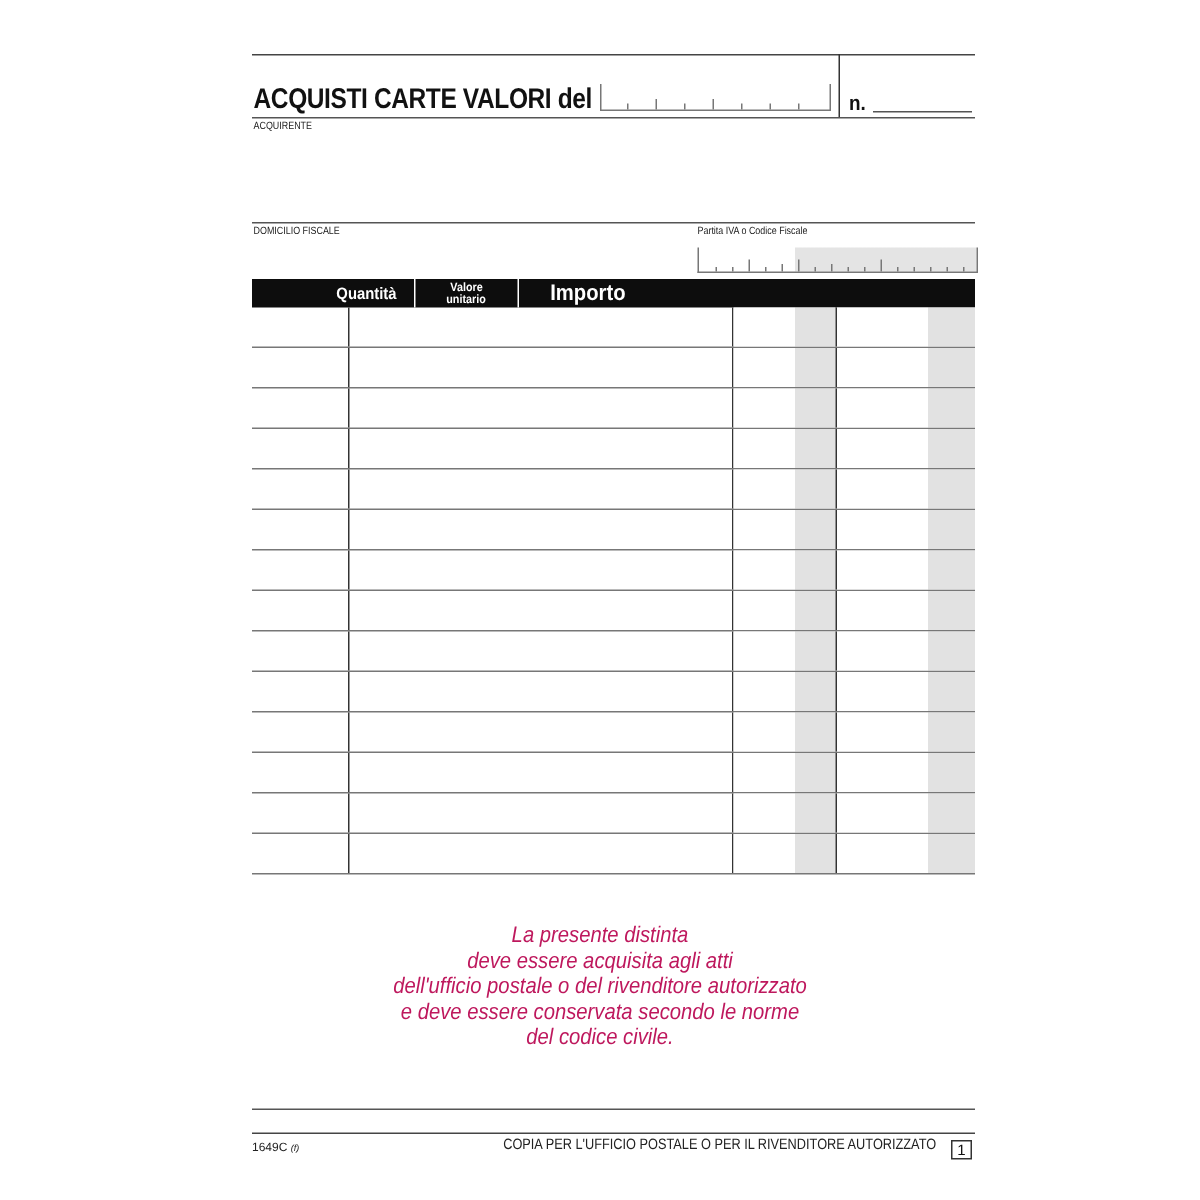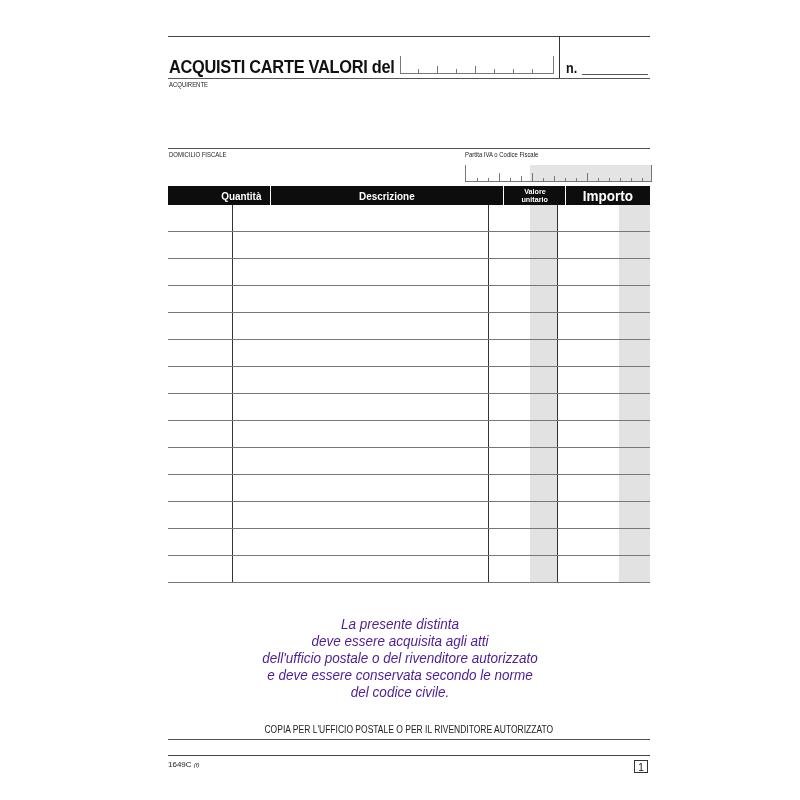--- a/index.html
+++ b/index.html
@@ -18,23 +18,23 @@
   .th{color:#fff;font-weight:bold;display:flex;align-items:center;justify-content:center;box-sizing:border-box;border-right:1px solid #ffffff;}
   .th span{display:inline-block;transform:scaleX(0.9);}
   .th.valore{font-size:8px;line-height:8px;text-align:center;flex-direction:column;}
   .tbody{left:168px;top:205px;width:482px;}
   .row{position:relative;height:27px;border-bottom:1px solid #777;display:flex;box-sizing:border-box;}
   .cell{height:100%;box-sizing:border-box;position:relative;}
   .c1{width:65px;border-right:1px solid #333;}
   .c2{width:256px;border-right:1px solid #333;}
   .c3{width:69px;border-right:1px solid #333;background:linear-gradient(to right,#ffffff 0,#ffffff 41px,#e2e2e2 41px);}
   .c4{width:92px;background:linear-gradient(to right,#ffffff 0,#ffffff 61px,#e2e2e2 61px);}
-  .note{left:200px;top:615px;width:400px;text-align:center;font-style:italic;font-size:15px;line-height:17px;color:#4c1d95;}
+  .note{left:200px;top:615px;width:400px;text-align:center;font-style:italic;font-size:15px;line-height:17px;color:#be185d;}
   .note div{transform:scaleX(0.9);}
-  .footer-copy{left:168px;top:724px;width:482px;text-align:center;font-size:10px;color:#222;}
+  .footer-copy{left:168px;top:758px;width:482px;text-align:right;font-size:10px;color:#222;}
   .footer-copy span{display:inline-block;transform:scaleX(0.85);}
   .code{left:168px;top:760px;font-size:8px;color:#222;white-space:nowrap;}
   .code i{font-size:6px;}
   .pagebox{left:634px;top:760px;width:14px;height:13px;border:1px solid #333;font-size:10px;text-align:center;line-height:13px;box-sizing:border-box;}
 </style>
 </head>
 <body>
 
 <div class="hline" style="left:168px;top:36px;width:482px;border-top:1.5px solid #444;"></div>
 <div class="abs title">ACQUISTI CARTE VALORI del</div>
@@ -73,23 +73,20 @@
   <div class="tick" style="left:132px;height:3px"></div>
   <div class="tick" style="left:143px;height:3px"></div>
   <div class="tick" style="left:154px;height:3px"></div>
   <div class="tick" style="left:165px;height:3px"></div>
   <div class="tick" style="left:176px;height:3px"></div>
 </div>
 
 <div class="abs thead">
   <div class="th" style="width:65px;font-size:11px;margin-left:44px;">
       <span>Quantità</span>
-    </div>
-  <div class="th" style="width:256px;font-size:11px;">
-      <span>Descrizione</span>
     </div>
   <div class="th valore" style="width:69px;">
     <span>Valore</span>
     <span>unitario</span>
   </div>
   <div class="th" style="width:92px;font-size:15px;border-right:none;">
       <span>Importo</span>
     </div>
 </div>
 

